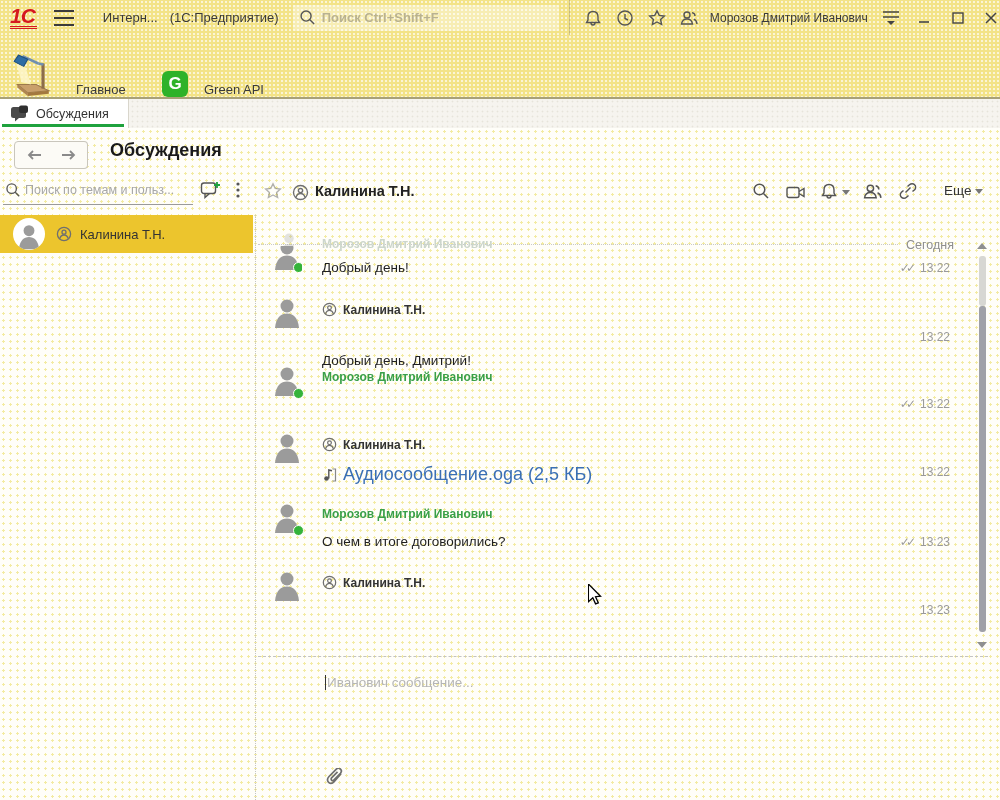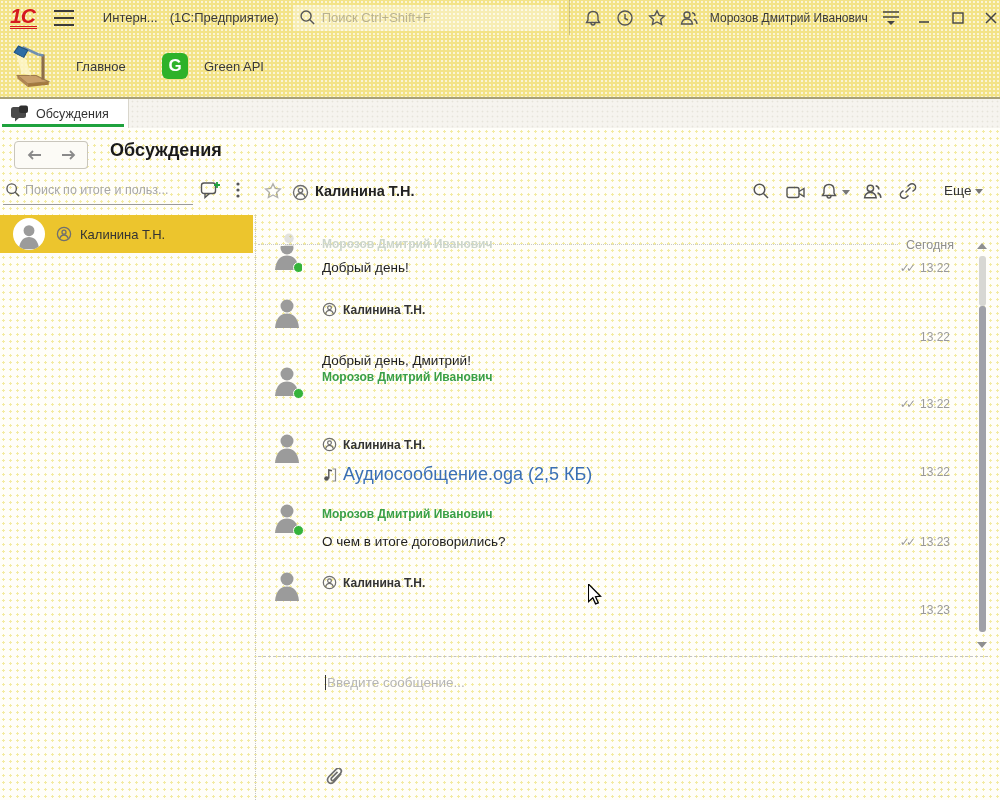--- a/index.html
+++ b/index.html
@@ -14,32 +14,32 @@
     background-size:4px 4px;}
   .tb-row{display:flex;align-items:center;height:35px;}
   #logo-1c{font-weight:bold;font-style:italic;font-size:21px;color:#d5191f;margin-left:10px;letter-spacing:-1px;
     border-bottom:3px double #d5191f;line-height:20px;padding:0 2px 0 0;}
   .icon-btn{display:flex;align-items:center;justify-content:center;cursor:default;}
   #hamburger{margin-left:16px;width:22px;height:22px;}
   #win-title{margin-left:28px;font-size:13px;color:#3a3a3a;white-space:nowrap;}
   #win-title .appsfx{margin-left:6px;padding-left:6px;}
   #tb-search{margin-left:14px;width:292px;height:26px;background:rgba(255,255,255,.38);
     border-radius:2px;display:flex;align-items:center;padding:0 6px;}
-  #tb-search .ph{color:#b9b290;font-size:13px;margin-left:6px;}
+  #tb-search .ph{color:#b9b290;font-size:13px;margin-left:6px;font-weight:bold;}
   .tb-sep{width:1px;height:35px;background:rgba(120,110,60,.35);margin-left:10px;}
   .tb-ic{margin-left:14px;}
   #tb-user{margin-left:12px;font-size:12px;color:#3a3a3a;white-space:nowrap;}
   .winctl{margin-left:16px;width:20px;height:20px;}
 
   
   #toolbar{left:0;top:35px;width:1000px;height:62px;
     background-color:#f3e387;
     background-image:radial-gradient(rgba(255,255,255,.65) 26%, transparent 30%);
     background-size:4px 4px;}
-  .tool-item{position:absolute;top:0;height:62px;display:flex;align-items:center;cursor:default;}
+  .tool-item{position:absolute;top:0;height:62px;display:flex;align-items:flex-end;cursor:default;}
   .tool-label{font-size:13px;color:#3a3a3a;}
   #greenapi-badge{width:26px;height:26px;border-radius:6px;background:#2eb229;color:#fff;
     font-weight:bold;font-size:17px;display:flex;align-items:center;justify-content:center;}
   #divider-line{left:0;top:97px;width:1000px;height:2px;background:#a8a178;}
 
   
   #tabbar{left:0;top:99px;width:1000px;height:29px;
     background-color:#f6f4ef;
     background-image:radial-gradient(#e7e4da 25%, transparent 30%);
     background-size:5px 5px;}
@@ -311,21 +311,21 @@
       <svg width="16" height="12" viewBox="0 0 16 12">
           <path d="M1 6 L13 6 M9 2 L13 6 L9 10" stroke="#8a8a8a" stroke-width="1.8" fill="none"></path>
         </svg>
     </div>
     <div id="page-title">Обсуждения</div>
 
     <div id="sb-search-row">
       <svg width="16" height="16" viewBox="0 0 18 18" style="position:absolute;left:2px;top:4px;">
           <use href="#i-search"></use>
         </svg>
-      <span id="sb-ph">Поиск по итоге и польз...</span>
+      <span id="sb-ph">Поиск по темам и польз...</span>
       <span id="sb-underline"></span>
       <span style="position:absolute;left:197px;top:2px;">
         <svg width="21" height="19" viewBox="0 0 21 19">
             <use href="#i-bubble-plus"></use>
           </svg>
       </span>
       <span style="position:absolute;left:233px;top:4px;">
         <svg width="4" height="16" viewBox="0 0 4 16">
             <use href="#i-kebab"></use>
           </svg>
@@ -481,21 +481,21 @@
     </span>
     <span class="msg-meta" style="top:475px;">13:23</span>
 
     <span id="sb-up"></span>
     <span id="sb-track"></span>
     <span id="sb-thumb"></span>
     <span id="sb-down"></span>
 
     <span id="input-sep"></span>
     <span id="input-ph">
-      <span id="input-caret"></span><span>Введите сообщение...</span>
+      <span id="input-caret"></span><span>Иванович сообщение...</span>
     </span>
     <span id="clip-btn">
       <svg width="17" height="17" viewBox="0 0 14 14">
           <use href="#i-paperclip"></use>
         </svg>
     </span>
 
     <span id="cursor">
       <svg width="14" height="21" viewBox="0 0 12 19">
           <use href="#i-cursor"></use>

